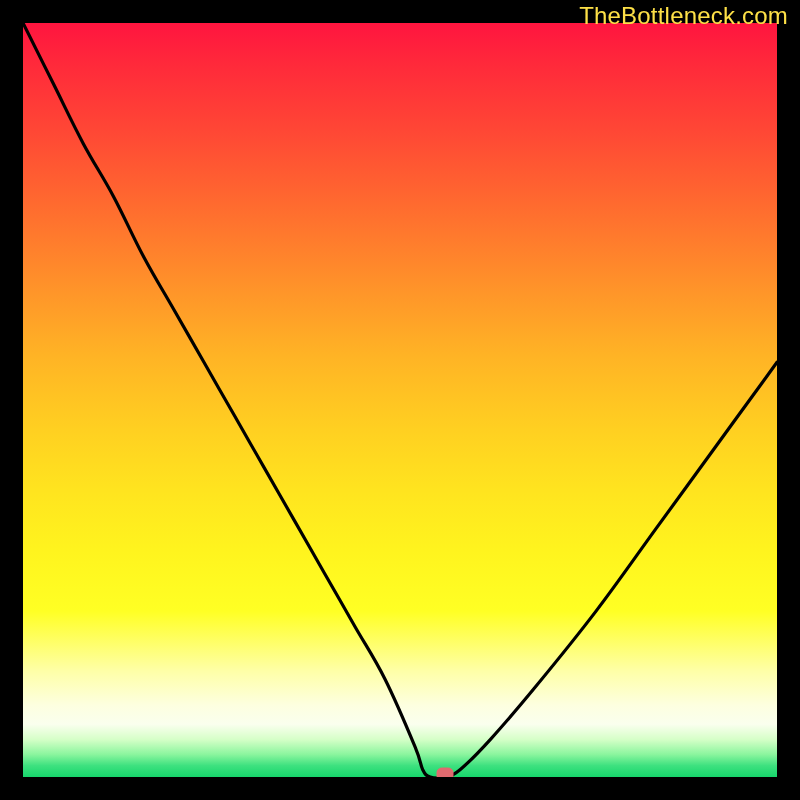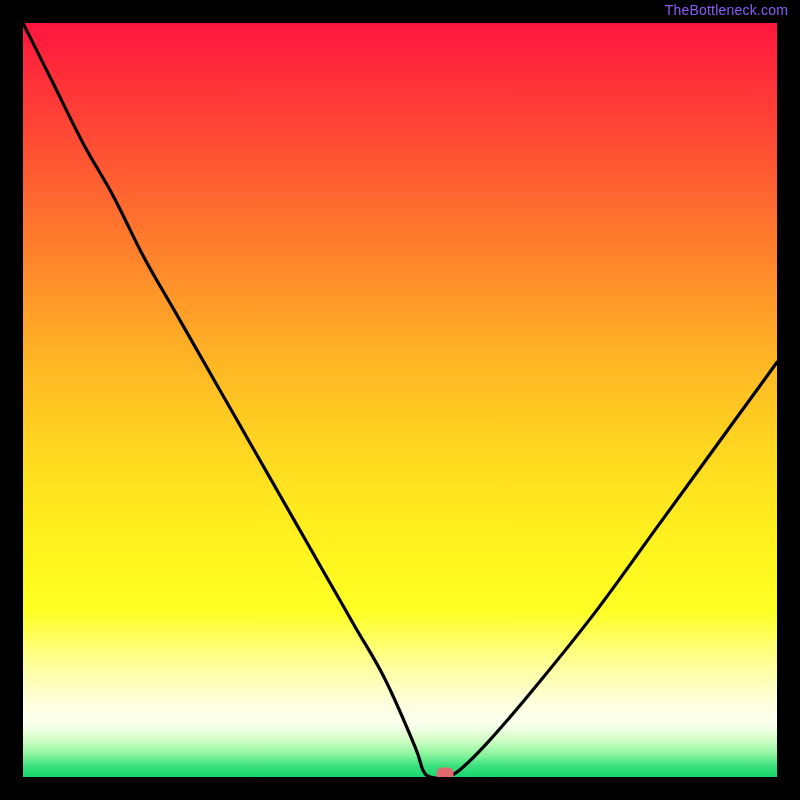--- a/index.html
+++ b/index.html
@@ -14,22 +14,22 @@
   .frame {
     position: relative;
     width: 800px;
     height: 800px;
     background: #000;
   }
   .watermark {
     position: absolute;
     top: 2px;
     right: 12px;
-    color: #8b5cf6;
-    font-size: 14px;
+    color: #fde047;
+    font-size: 24px;
     font-weight: 500;
     letter-spacing: 0.2px;
     z-index: 10;
     user-select: none;
   }
   .plot {
     position: absolute;
     left: 23px;
     top: 23px;
     width: 754px;

